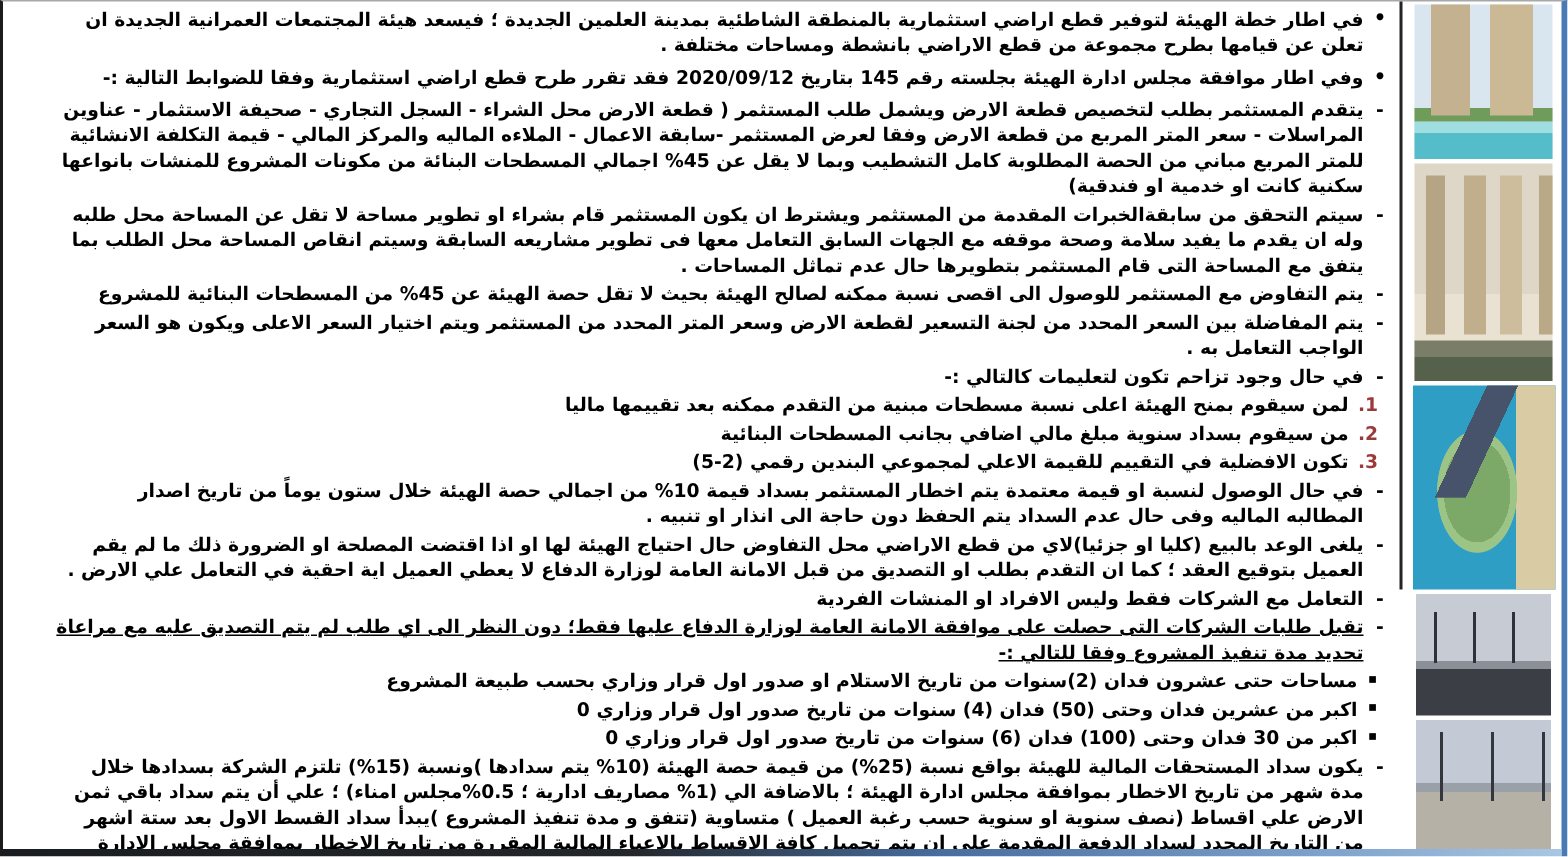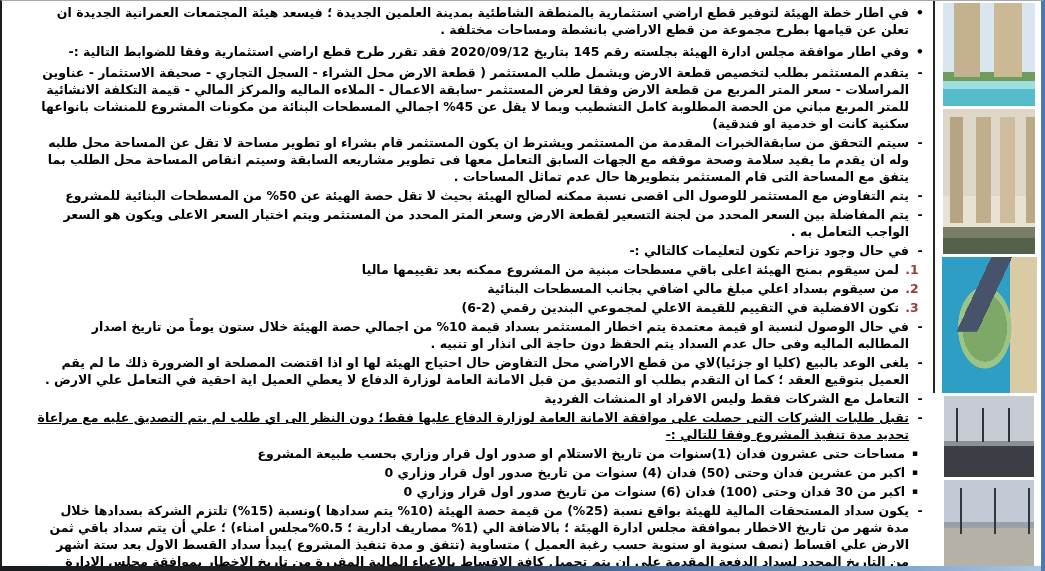--- a/index.html
+++ b/index.html
@@ -74,61 +74,61 @@
     <div class="item sp-md">
       <span class="marker m-dash">-</span>
       <div class="txt">يتقدم المستثمر بطلب لتخصيص قطعة الارض ويشمل طلب المستثمر ( قطعة الارض محل الشراء - السجل التجاري - صحيفة الاستثمار - عناوين المراسلات - سعر المتر المربع من قطعة الارض وفقا لعرض المستثمر -سابقة الاعمال - الملاءه الماليه والمركز المالي  - قيمة التكلفة الانشائية للمتر المربع مباني من  الحصة المطلوبة كامل التشطيب وبما لا يقل عن 45% اجمالي المسطحات البنائة من مكونات  المشروع للمنشات بانواعها سكنية كانت او خدمية او فندقية)</div>
     </div>
     <div class="item">
       <span class="marker m-dash">-</span>
       <div class="txt">سيتم التحقق من سابقةالخبرات المقدمة من المستثمر ويشترط ان يكون المستثمر قام بشراء او تطوير مساحة لا تقل عن المساحة محل طلبه وله ان يقدم ما يفيد سلامة وصحة موقفه مع الجهات السابق التعامل معها فى تطوير مشاريعه السابقة وسيتم انقاص المساحة محل الطلب بما يتفق مع المساحة التى قام المستثمر بتطويرها حال عدم تماثل المساحات .</div>
     </div>
     <div class="item">
       <span class="marker m-dash">-</span>
-      <div class="txt">يتم التفاوض مع المستثمر للوصول الى اقصى نسبة ممكنه لصالح الهيئة بحيث لا تقل حصة الهيئة عن 50% من المسطحات البنائية للمشروع</div>
+      <div class="txt">يتم التفاوض مع المستثمر للوصول الى اقصى نسبة ممكنه لصالح الهيئة بحيث لا تقل حصة الهيئة عن 45% من المسطحات البنائية للمشروع</div>
     </div>
     <div class="item">
       <span class="marker m-dash">-</span>
       <div class="txt">يتم المفاضلة بين السعر المحدد من لجنة التسعير لقطعة الارض وسعر المتر المحدد من المستثمر ويتم اختيار السعر الاعلى ويكون هو السعر الواجب التعامل به .</div>
     </div>
     <div class="item">
       <span class="marker m-dash">-</span>
       <div class="txt">في حال وجود تزاحم تكون لتعليمات كالتالي :-</div>
     </div>
     <div class="item ind">
       <span class="marker m-num">1.</span>
-      <div class="txt">لمن سيقوم بمنح الهيئة اعلى باقي مسطحات مبنية من المشروع ممكنه بعد تقييمها ماليا</div>
+      <div class="txt">لمن سيقوم بمنح الهيئة اعلى نسبة مسطحات مبنية من التقدم ممكنه بعد تقييمها ماليا</div>
     </div>
     <div class="item ind">
       <span class="marker m-num">2.</span>
-      <div class="txt">من سيقوم بسداد اعلي مبلغ مالي اضافي بجانب المسطحات البنائية</div>
+      <div class="txt">من سيقوم بسداد سنوية مبلغ مالي اضافي بجانب المسطحات البنائية</div>
     </div>
     <div class="item ind">
       <span class="marker m-num">3.</span>
-      <div class="txt">تكون الافضلية في التقييم للقيمة الاعلي لمجموعي البندين رقمي (2-6)</div>
+      <div class="txt">تكون الافضلية في التقييم للقيمة الاعلي لمجموعي البندين رقمي (2-5)</div>
     </div>
     <div class="item">
       <span class="marker m-dash">-</span>
       <div class="txt">في حال الوصول لنسبة او قيمة معتمدة يتم اخطار المستثمر بسداد قيمة 10% من اجمالي حصة الهيئة خلال ستون يوماً من تاريخ اصدار المطالبه الماليه وفى حال عدم السداد يتم الحفظ دون حاجة الى انذار او تنبيه .</div>
     </div>
     <div class="item">
       <span class="marker m-dash">-</span>
       <div class="txt">يلغى الوعد بالبيع (كليا او جزئيا)لاي من  قطع الاراضي محل التفاوض حال احتياج الهيئة لها او اذا اقتضت المصلحة او الضرورة ذلك ما لم يقم العميل بتوقيع العقد ؛ كما ان التقدم بطلب او التصديق من قبل الامانة العامة لوزارة الدفاع لا يعطي العميل اية احقية في التعامل علي الارض .</div>
     </div>
     <div class="item">
       <span class="marker m-dash">-</span>
       <div class="txt">التعامل مع الشركات فقط وليس الافراد او المنشات الفردية</div>
     </div>
     <div class="item emph">
       <span class="marker m-dash">-</span>
       <div class="txt">تقبل طلبات الشركات التى حصلت على موافقة الامانة العامة لوزارة الدفاع عليها فقط؛ دون النظر الى اي طلب لم يتم التصديق عليه مع مراعاة تحديد مدة تنفيذ المشروع وفقا للتالي :-</div>
     </div>
     <div class="item ind">
       <span class="marker m-sq">▪</span>
-      <div class="txt">مساحات حتى عشرون فدان (1)سنوات من تاريخ الاستلام او صدور اول قرار وزاري بحسب طبيعة المشروع</div>
+      <div class="txt">مساحات حتى عشرون فدان (2)سنوات من تاريخ الاستلام او صدور اول قرار وزاري بحسب طبيعة المشروع</div>
     </div>
     <div class="item ind">
       <span class="marker m-sq">▪</span>
       <div class="txt">اكبر من عشرين فدان وحتى (50) فدان (4) سنوات من تاريخ صدور اول قرار وزاري 0</div>
     </div>
     <div class="item ind">
       <span class="marker m-sq">▪</span>
       <div class="txt">اكبر من 30 فدان وحتى (100) فدان (6) سنوات من تاريخ صدور اول قرار وزاري 0</div>
     </div>
     <div class="item">

